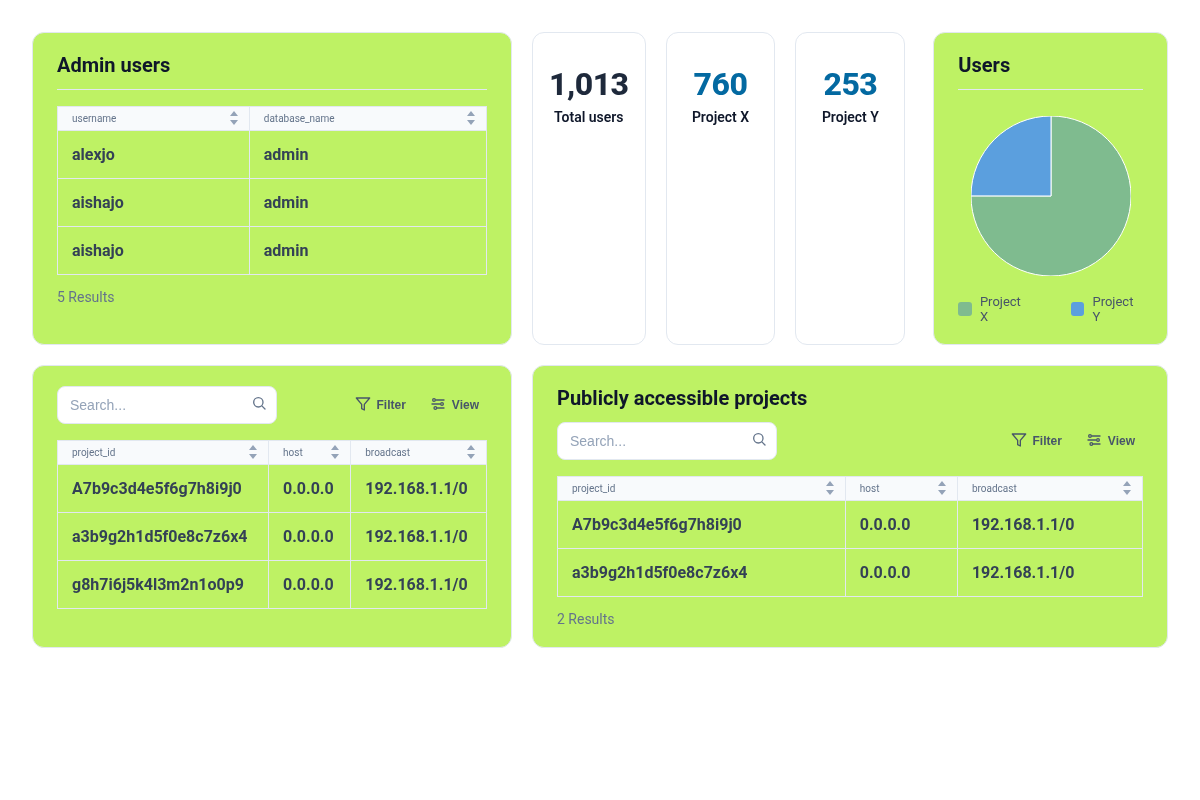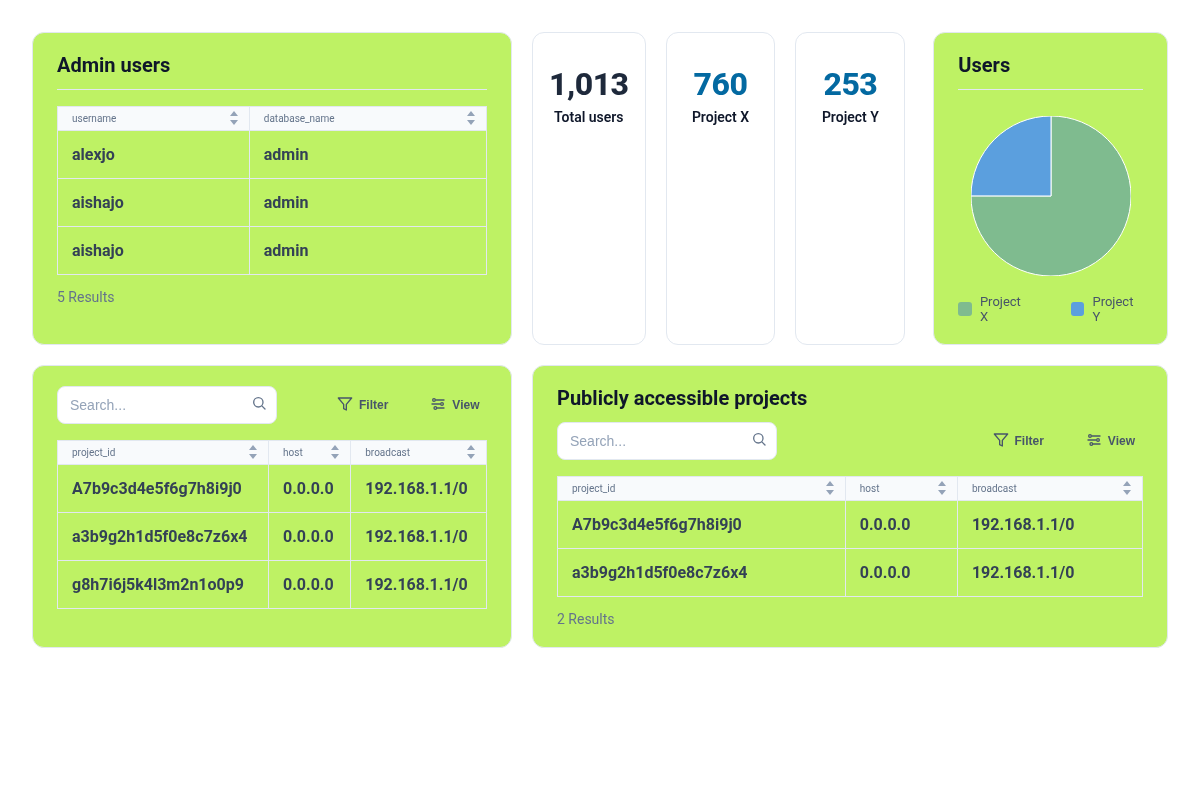--- a/index.html
+++ b/index.html
@@ -58,21 +58,21 @@
   }
   td {
     font-size: 16px;
     color: #334155;
     padding: 14px 14px;
     border: 1px solid #e2e8f0;
     font-weight: bold;
   }
   .results-text { font-size: 14px; color: #64748b; margin-top: 14px; }
   
-  .toolbar-row { display: flex; gap: 26px; margin-bottom: 16px; }
+  .toolbar-row { display: flex; gap: 8px; margin-bottom: 16px; }
   .search-box {
     display: flex; align-items: center;
     border: 1px solid #e2e8f0;
     border-radius: 8px;
     padding: 8px 12px;
     width: 220px;
     background: #fff;
   }
   .search-box input {
     border: none; outline: none; font-size: 14px; flex: 1; color: #334155;

